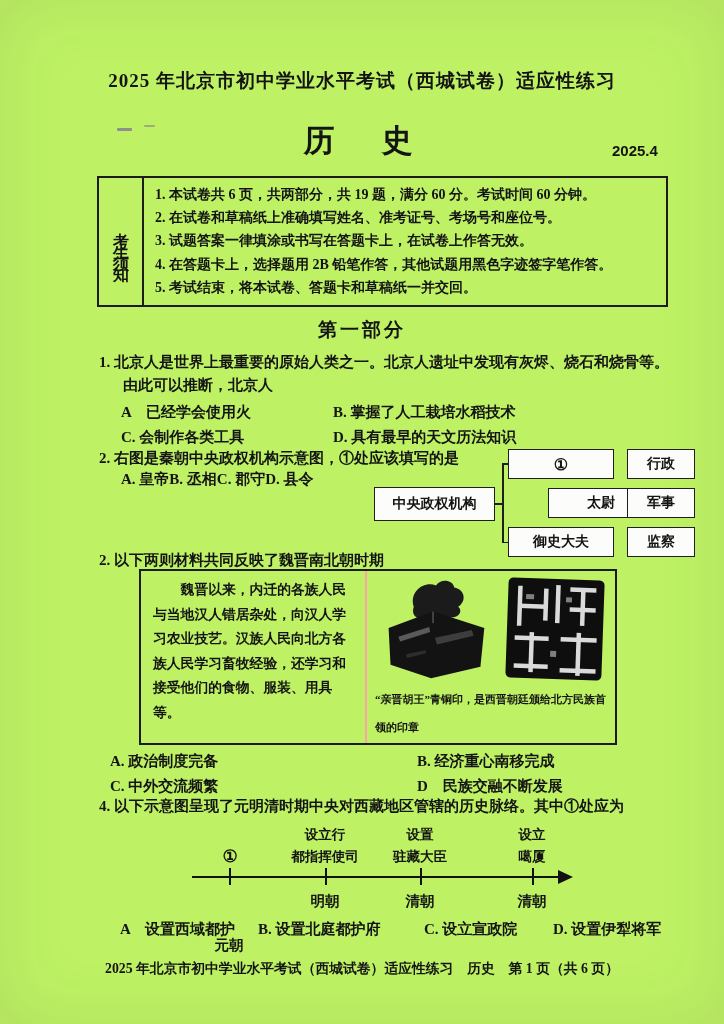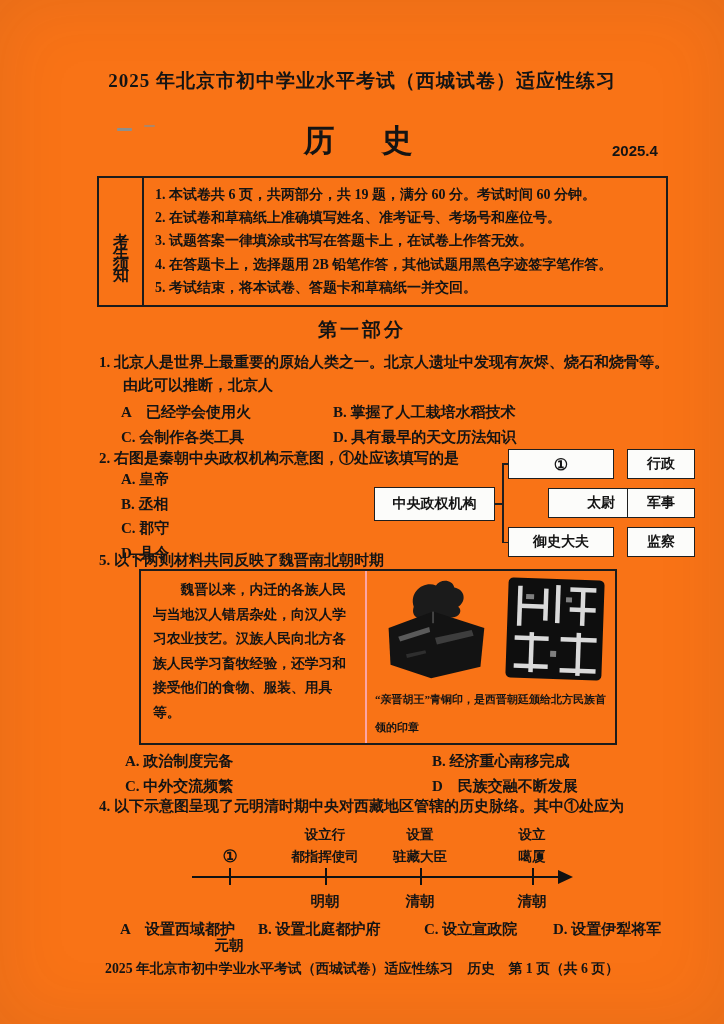--- a/index.html
+++ b/index.html
@@ -3,21 +3,21 @@
 <meta charset="utf-8">
 <style>
   * { margin:0; padding:0; box-sizing:border-box; }
   html,body { width:724px; height:1024px; }
   body {
     font-family: "Liberation Serif", "DejaVu Serif", serif;
     background:#e9e8e4;
   }
   .page {
     position:relative; width:724px; height:1024px; overflow:hidden;
-    background:#f97316; color:#141414;
+    background:#bef264; color:#141414;
     box-shadow: inset 0 0 70px rgba(60,60,55,0.10);
   }
   .abs { position:absolute; }
 
   .title { top:68px; left:0; width:100%; text-align:center;
            font-size:19px; font-weight:bold; letter-spacing:1px; }
   .subject { top:120px; left:0; width:100%; text-align:center;
              font-size:31px; font-weight:bold; letter-spacing:8px; }
   .date { top:142px; left:612px; font-size:15px; font-weight:bold;
           font-family:"Liberation Sans", sans-serif; }
@@ -40,41 +40,41 @@
 
   .stem { font-size:15px; font-weight:600; line-height:23px; }
   .hang { padding-left:24px; text-indent:-24px; }
 
   .q1-stem { left:99px; top:351px; width:578px; }
   .q1-options { left:121px; top:400px; width:552px; display:grid;
                 grid-template-columns:212px 1fr; }
   .q1-options span, .q3-options span { font-size:15px; font-weight:600; line-height:25px; }
 
   .q2-stem { left:99px; top:447px; width:400px; white-space:nowrap; }
-  .q2-options { left:121px; top:467px; display:flex; flex-direction:column; }
+  .q2-options { left:121px; top:467px; display:flex; flex-direction:row; }
   .q2-options span { font-size:15px; font-weight:600; line-height:24.5px; }
 
   .dbox { border:1.6px solid #1f1f1f; display:flex; align-items:center;
           justify-content:center; font-size:14px; font-weight:bold;
           background:#fcfcfa; }
   .dline { background:#1f1f1f; }
 
   .q3-stem { left:99px; top:549px; width:500px; }
   .material { left:139px; top:569px; width:478px; height:176px;
               border:2px solid #1c1c1c; display:flex; }
   .material-text { width:226px; border-right:2px solid #fca5a5;
               padding:7px 12px 4px; font-size:13.8px; font-weight:600;
               line-height:24.6px; text-indent:2em; }
   .material-right { flex:1; padding:5px 8px 2px; display:flex;
               flex-direction:column; }
   .seal-row { display:flex; gap:12px; align-items:center;
               justify-content:center; height:114px; }
   .caption { font-size:11px; font-weight:700; line-height:28px; margin-top:3px; }
 
-  .q3-options { left:125px; top:749px; width:552px; display:grid;
+  .q3-options { left:110px; top:749px; width:552px; display:grid;
                 grid-template-columns:307px 1fr; }
 
   .q4-stem { left:99px; top:795px; width:578px; }
 
   .timeline { left:0; top:818px; width:724px; height:105px; }
   .tl-axis { left:192px; top:58px; width:370px; height:2.4px; background:#111; }
   .tl-arrow { left:558px; top:52px; width:0; height:0;
               border-left:15px solid #111;
               border-top:7px solid transparent; border-bottom:7px solid transparent; }
   .tl-tick { width:2.2px; height:17px; top:50px; background:#111; }
@@ -136,21 +136,21 @@
   <div class="abs dbox" style="left:508px;top:488px;width:106px;height:30px;margin-left:40px;">太尉</div>
   <div class="abs dbox" style="left:508px;top:527px;width:106px;height:30px;">御史大夫</div>
   <div class="abs dbox" style="left:627px;top:449px;width:68px;height:30px;">行政</div>
   <div class="abs dbox" style="left:627px;top:488px;width:68px;height:30px;">军事</div>
   <div class="abs dbox" style="left:627px;top:527px;width:68px;height:30px;">监察</div>
   <div class="abs dline" style="left:495px;top:503px;width:8px;height:1.8px;"></div>
   <div class="abs dline" style="left:502px;top:463px;width:1.8px;height:80px;"></div>
   <div class="abs dline" style="left:502px;top:463px;width:7px;height:1.8px;"></div>
   <div class="abs dline" style="left:502px;top:541.5px;width:7px;height:1.8px;"></div>
 
-  <p class="abs stem q3-stem">5. 以下两则材料共同反映了魏晋南北朝时期</p>
+  <p class="abs stem q3-stem">2. 以下两则材料共同反映了魏晋南北朝时期</p>
   <div class="abs material">
     <p class="material-text">魏晋以来，内迁的各族人民与当地汉人错居杂处，向汉人学习农业技艺。汉族人民向北方各族人民学习畜牧经验，还学习和接受他们的食物、服装、用具等。</p>
     <div class="material-right">
       <div class="seal-row">
         <svg width="116" height="106" viewBox="0 0 120 108">
           <path d="M38,31 C33,15 49,4 61,9 C65,2 78,2 80,11 C91,13 93,25 84,31 C89,35 85,42 78,42 L45,44 C38,42 36,37 38,31 Z" fill="#1b1b1b"></path>
           <path d="M12,53 L58,36 L111,53 L107,93 L56,105 L14,91 Z" fill="#131313"></path>
           <polygon points="22,62 54,52 55,57 24,67" fill="#5a5a5a"></polygon>
           <polygon points="60,63 98,55 100,61 62,70" fill="#3d3d3d"></polygon>
           <polygon points="30,80 50,76 51,79 31,84" fill="#2e2e2e"></polygon>

